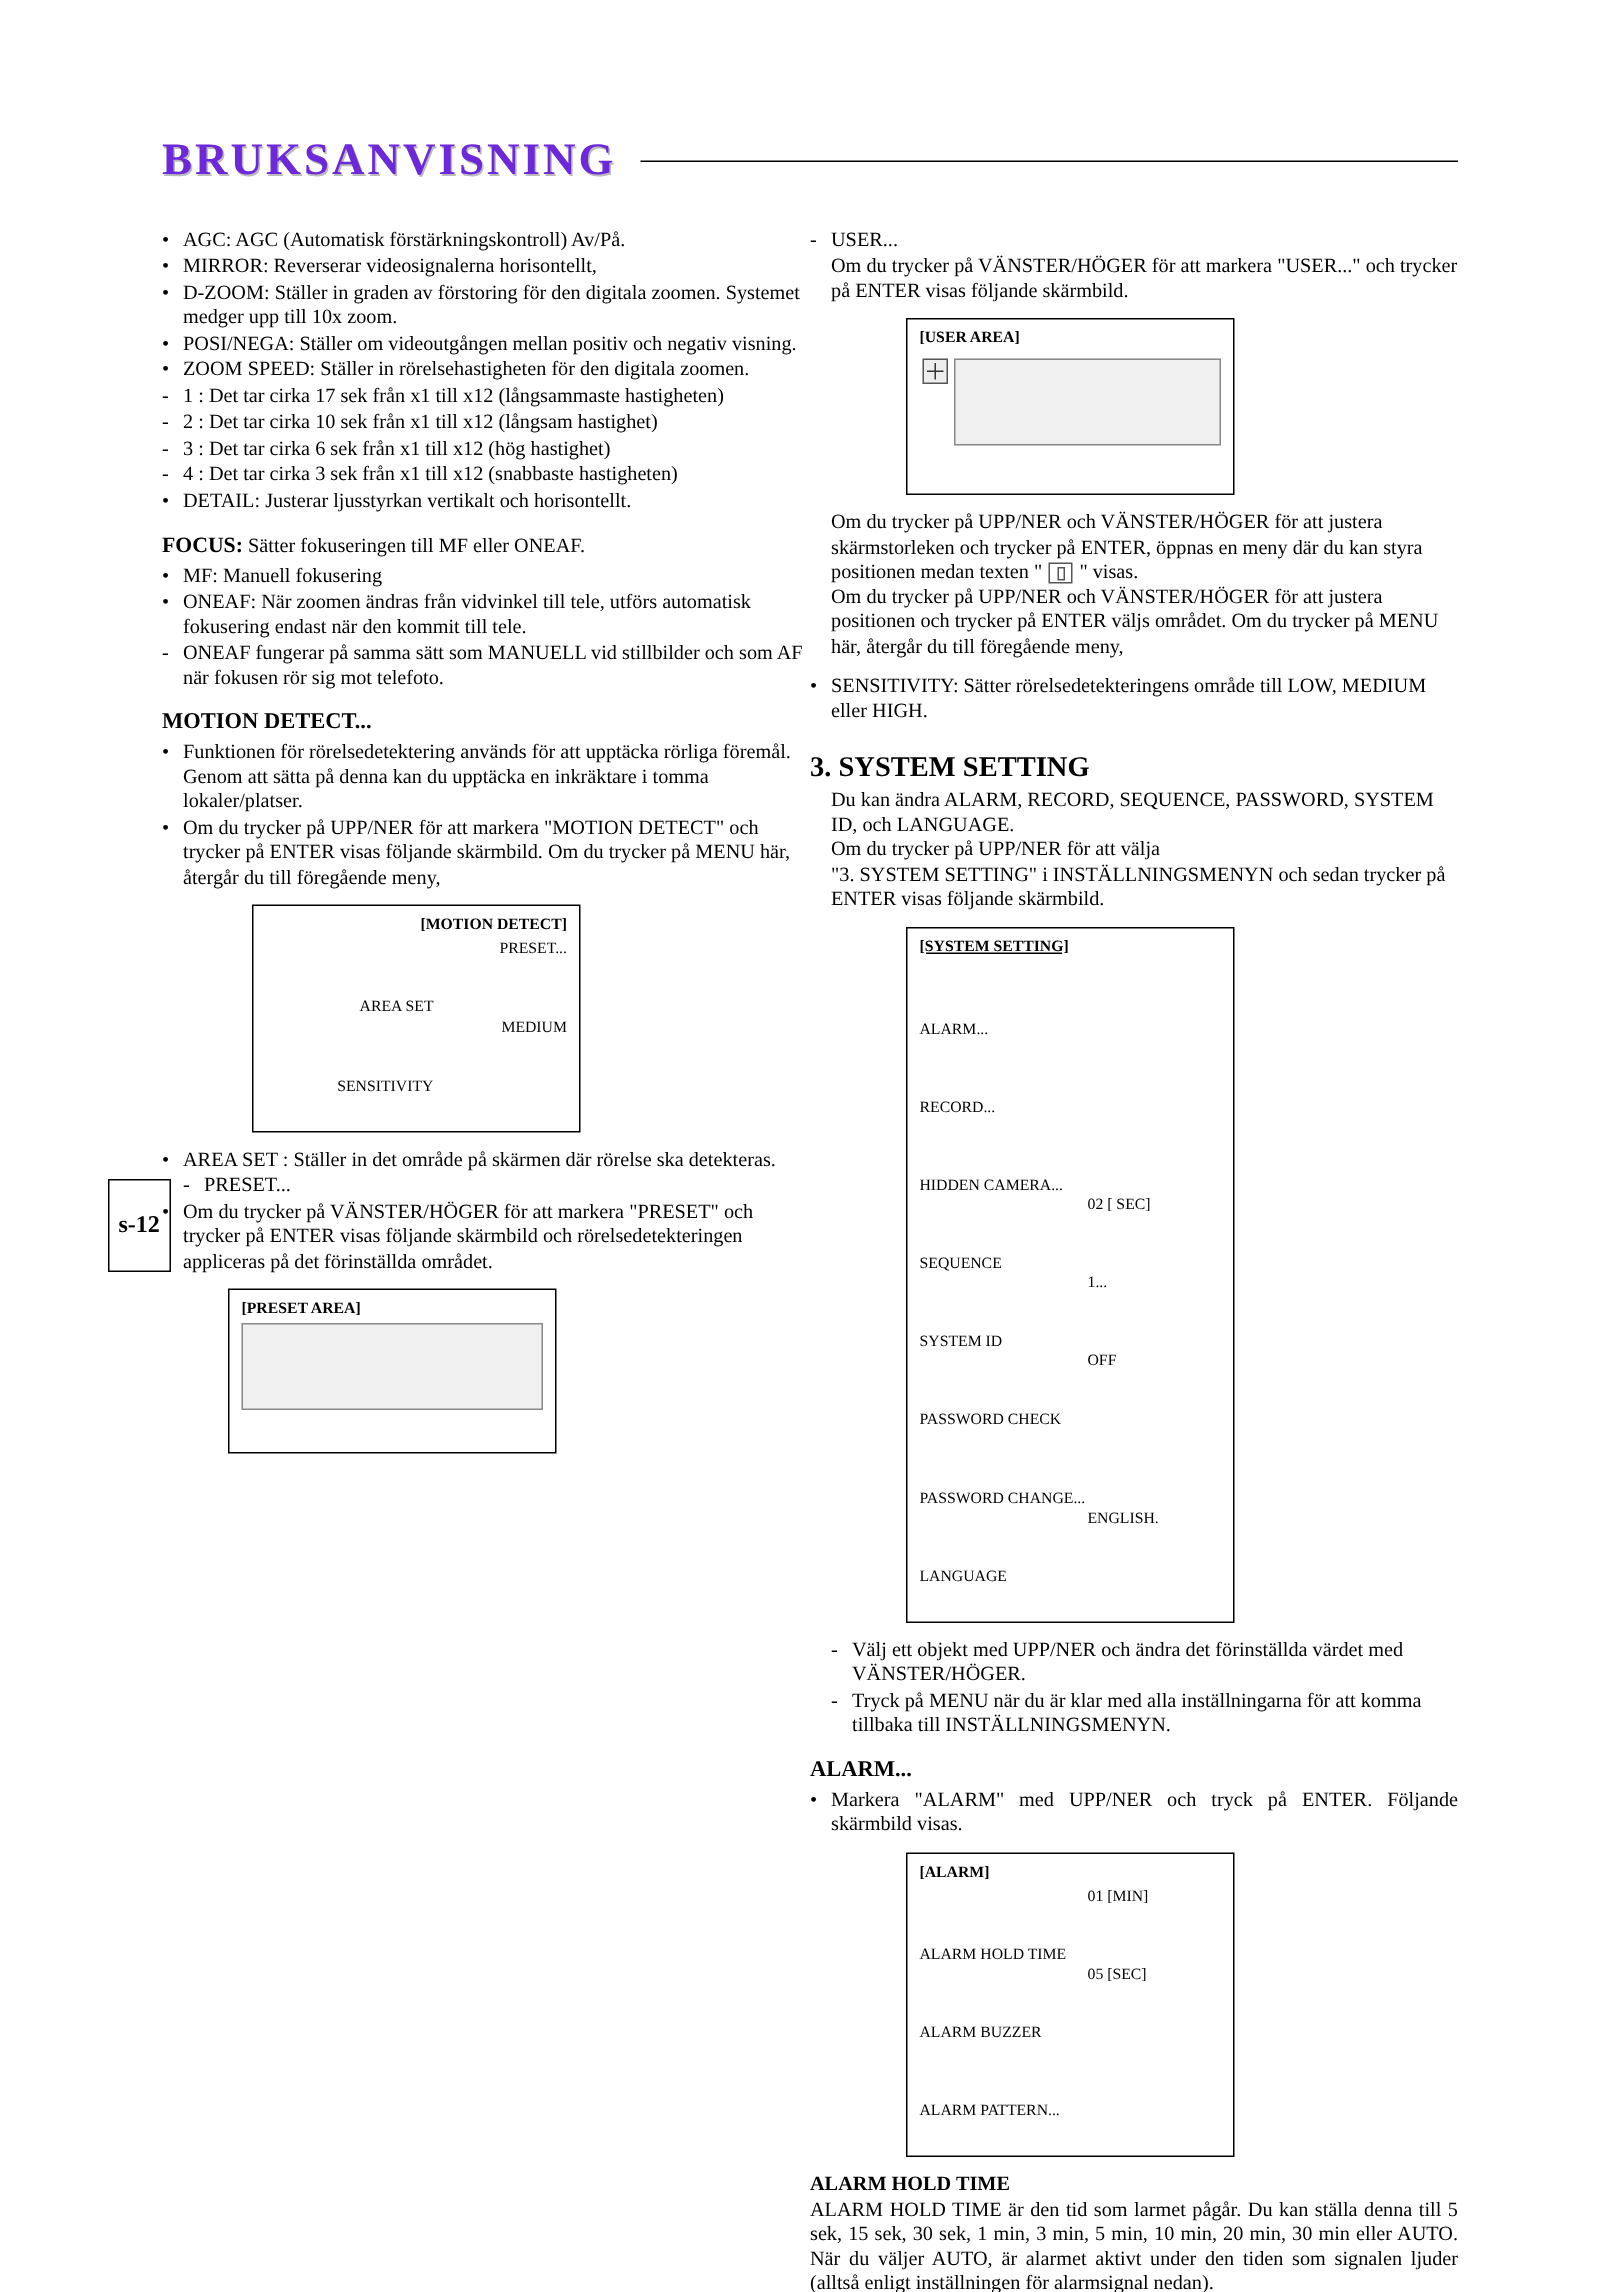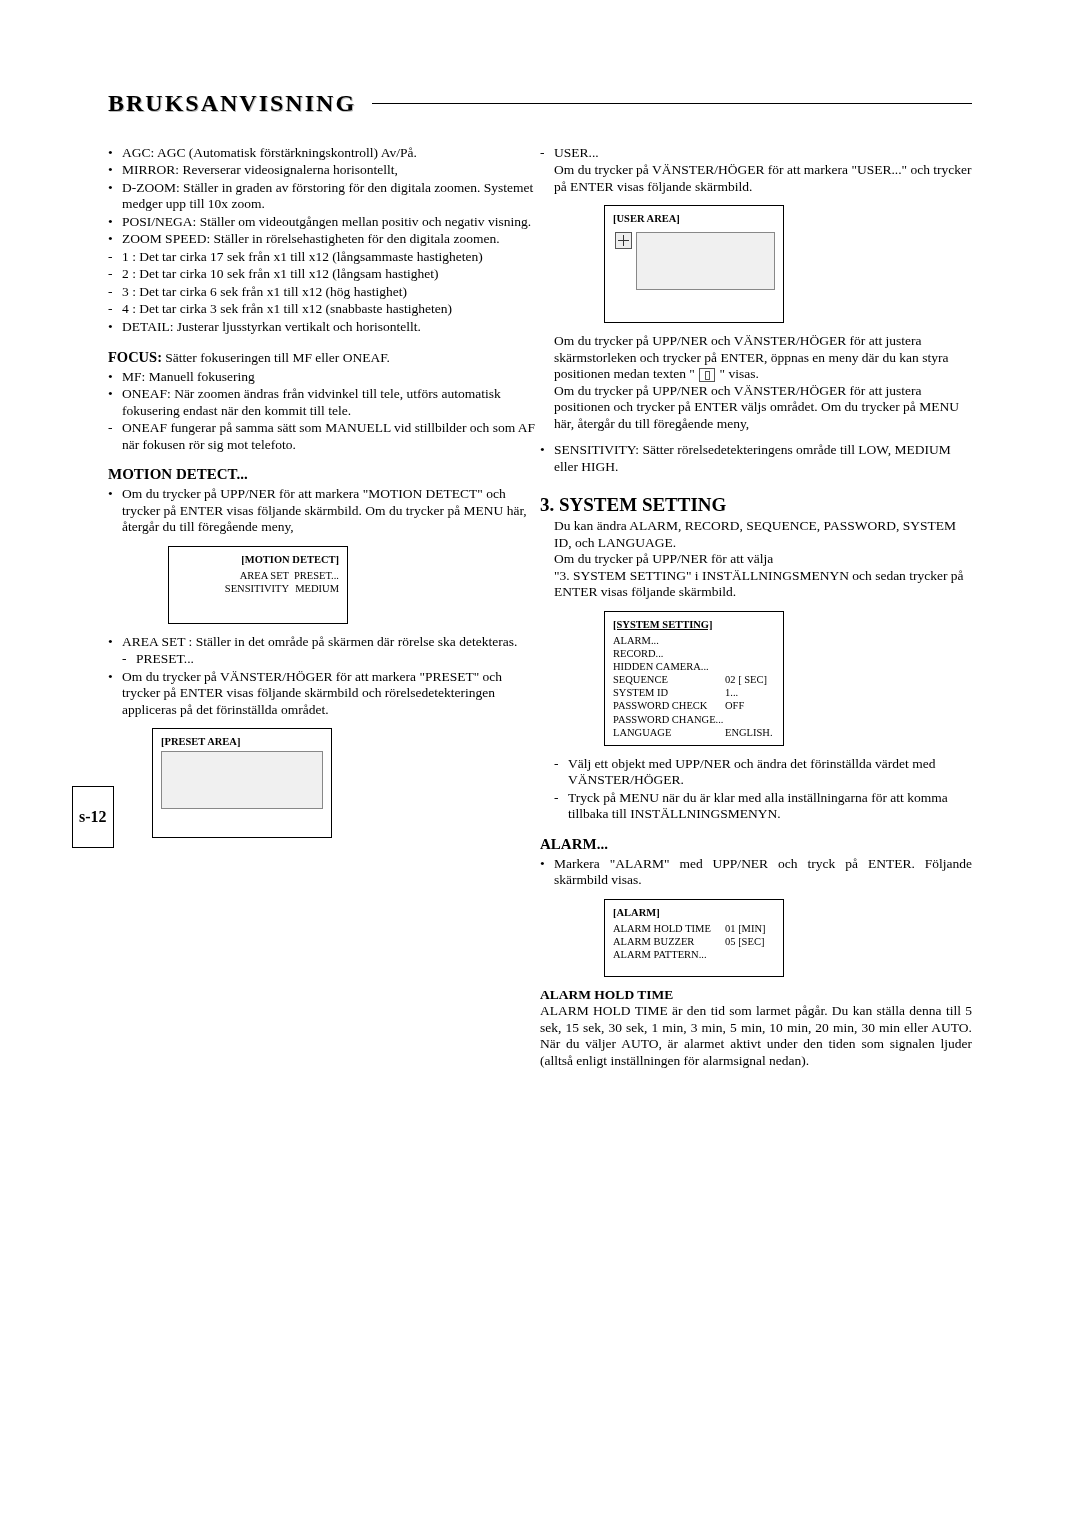--- a/index.html
+++ b/index.html
@@ -14,24 +14,24 @@
     position: relative;
     box-sizing: border-box;
     padding: 90px 108px 0 108px;
   }
   .header-row {
     display: flex;
     align-items: center;
     margin-bottom: 28px;
   }
   .header-title {
-    font-size: 24px;
+    font-size: 30px;
     letter-spacing: 2px;
     font-weight: bold;
-    color: #000000;
+    color: #6d28d9;
     text-shadow: 1px 1px 0 #bbb, -1px -1px 0 #fff;
     font-family: Georgia, "Times New Roman", serif;
   }
   .header-line {
     flex: 1;
     border-top: 1px solid #000;
     margin-left: 16px;
   }
   .cols {
     display: flex;
@@ -78,36 +78,36 @@
     left: 72px;
     top: 786px;
     border: 1px solid #000;
     padding: 21px 6px;
     font-weight: bold;
     font-size: 16px;
   }
   
   .mbox {
     border: 1px solid #000;
-    width: 180px;
-    padding: 6px 8px 6px 8px;
+    width: 219px;
+    padding: 6px 8px 23px 8px;
     margin: 10px 0 10px 24px;
     font-size: 10.5px;
     line-height: 1.25;
     font-family: "Times New Roman", serif;
     min-height: 78px;
     box-sizing: border-box;
   }
   .mbox .mtitle {
     font-weight: bold;
     font-size: 10.5px;
     margin-bottom: 3px;
   }
   .mbox .mrow { display: flex; }
-  .mbox .mrow .k { flex: 0 0 112px; }
+  .mbox .mrow .k { flex: 0 0 112px; margin-top: 39px; }
   .mbox .mrow .v { flex: 1; }
   .mbox-area {
     background: #f0f0f0;
     border: 1px solid #888;
     height: 56px;
     margin-top: 3px;
   }
   .user-cursor {
     width: 15px; height: 15px;
     border:1px solid #555;
@@ -192,20 +192,23 @@
         </div>
       <div class="bul">
           <span>ONEAF: När zoomen ändras från vidvinkel till tele, utförs automatisk fokusering endast när den kommit till tele.</span>
         </div>
       <div class="dash">
           <span>ONEAF fungerar på samma sätt som MANUELL vid stillbilder och som AF när fokusen rör sig mot telefoto.</span>
         </div>
 
       <div class="sec-title" style="font-size:15px;">MOTION DETECT...</div>
       <div class="bul">
+          <span>Funktionen för rörelsedetektering används för att upptäcka rörliga föremål. Genom att sätta på denna kan du upptäcka en inkräktare i tomma lokaler/platser.</span>
+        </div>
+      <div class="bul">
           <span>Om du trycker på UPP/NER för att markera "MOTION DETECT" och trycker på ENTER visas följande skärmbild. Om du trycker på MENU här, återgår du till föregående meny,</span>
         </div>
 
       <div class="mbox" style="margin-left:60px;text-align:right;">
         <div class="mtitle">[MOTION DETECT]</div>
         <div class="mrow">
             <span class="k">AREA SET</span>
             <span class="v">PRESET...</span>
           </div>
         <div class="mrow">

